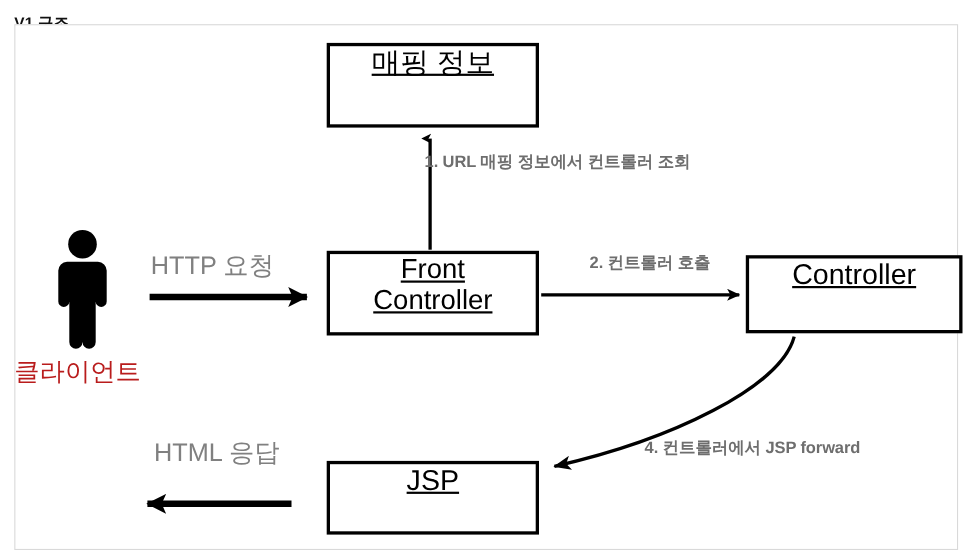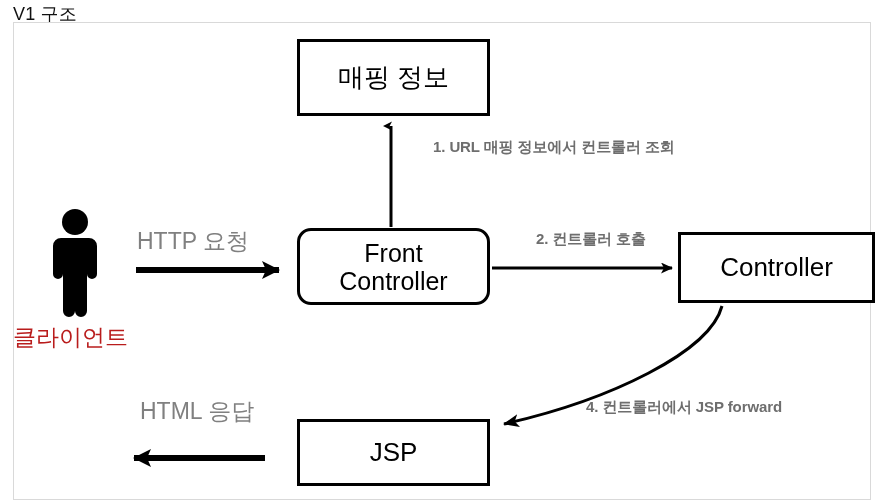--- a/index.html
+++ b/index.html
@@ -11,23 +11,23 @@
     width: 879px;
     height: 501px;
     font-family: "Liberation Sans", "DejaVu Sans", sans-serif;
     overflow: hidden;
     position: relative;
   }
 
   #page-title {
     position: absolute;
     left: 13px;
-    top: 2px;
-    font-size: 18px;
-    font-weight: normal;
+    top: 12px;
+    font-size: 14px;
+    font-weight: bold;
     color: #111111;
     letter-spacing: 0.2px;
     white-space: nowrap;
   }
 
   #diagram-frame {
     position: absolute;
     left: 13px;
     top: 22px;
     width: 858px;
@@ -45,41 +45,41 @@
     height: 501px;
     pointer-events: none;
   }
 
   .node-box {
     position: absolute;
     box-sizing: border-box;
     border: 3px solid #000000;
     background: #ffffff;
     display: flex;
-    align-items: center;
+    align-items: flex-start;
     justify-content: center;
     text-align: center;
     color: #000000;
     line-height: 1.12;
+    text-decoration: underline;
   }
 
   #node-mapping {
     left: 297px;
     top: 39px;
     width: 193px;
     height: 77px;
     font-size: 26px;
   }
   #node-front-controller {
     left: 297px;
     top: 228px;
     width: 193px;
     height: 77px;
     font-size: 25px;
-    border-radius: 14px;
   }
   #node-controller {
     left: 678px;
     top: 232px;
     width: 197px;
     height: 71px;
     font-size: 26px;
   }
   #node-jsp {
     left: 297px;
@@ -90,21 +90,21 @@
   }
 
   .flow-label {
     position: absolute;
     color: #6e6e6e;
     font-weight: bold;
     font-size: 15px;
     white-space: nowrap;
     letter-spacing: -0.1px;
   }
-  #label-step-1 { left: 433px; top: 138px; }
+  #label-step-1 { left: 386px; top: 138px; }
   #label-step-2 { left: 536px; top: 230px; }
   #label-step-3 { left: 586px; top: 398px; }
 
   .io-label {
     position: absolute;
     color: #808080;
     font-weight: normal;
     font-size: 23px;
     white-space: nowrap;
     text-align: center;

